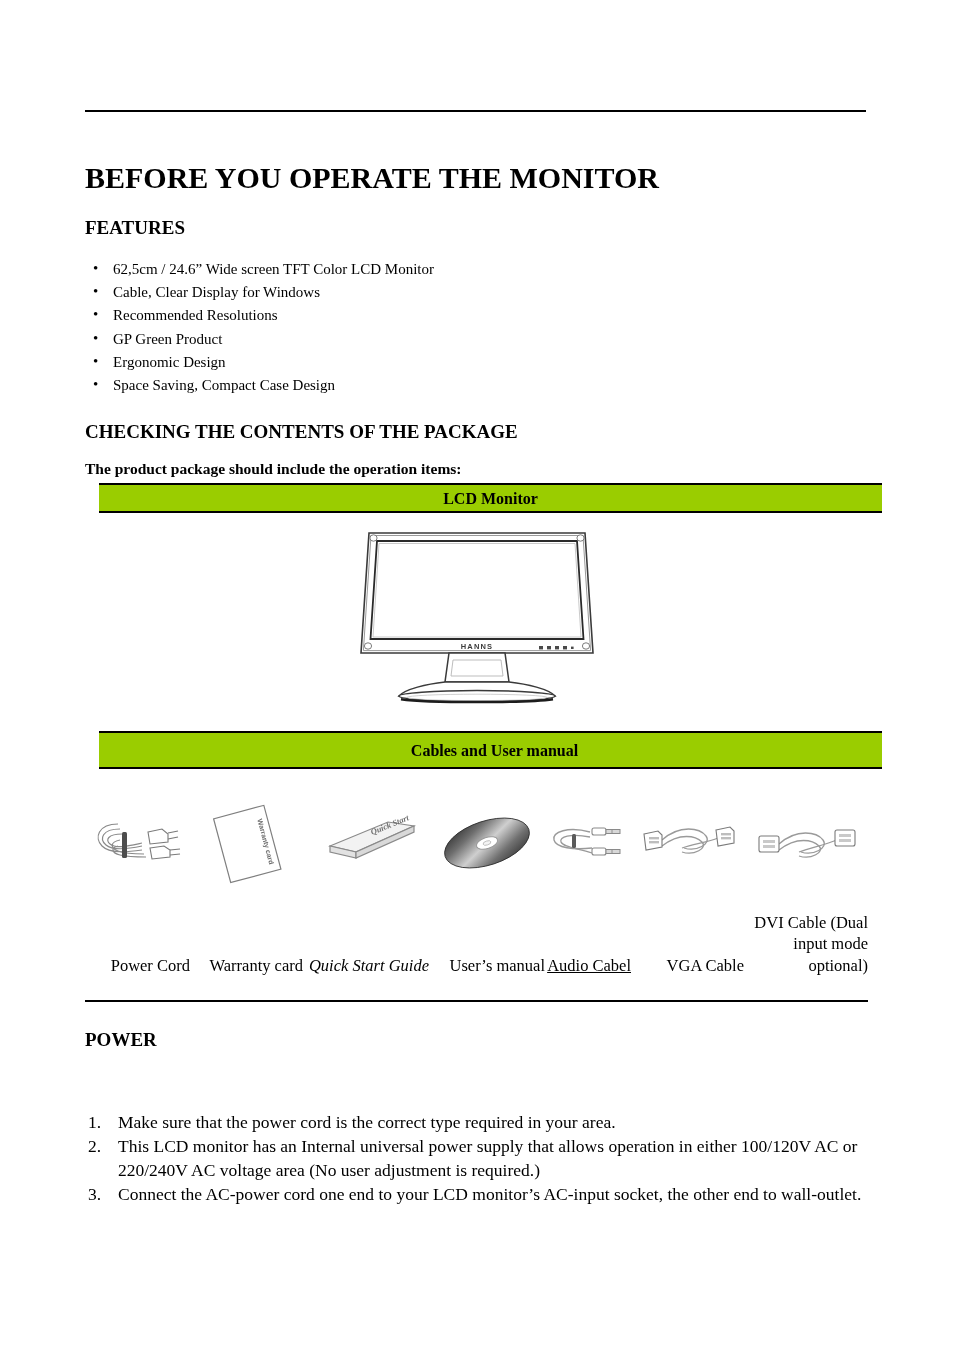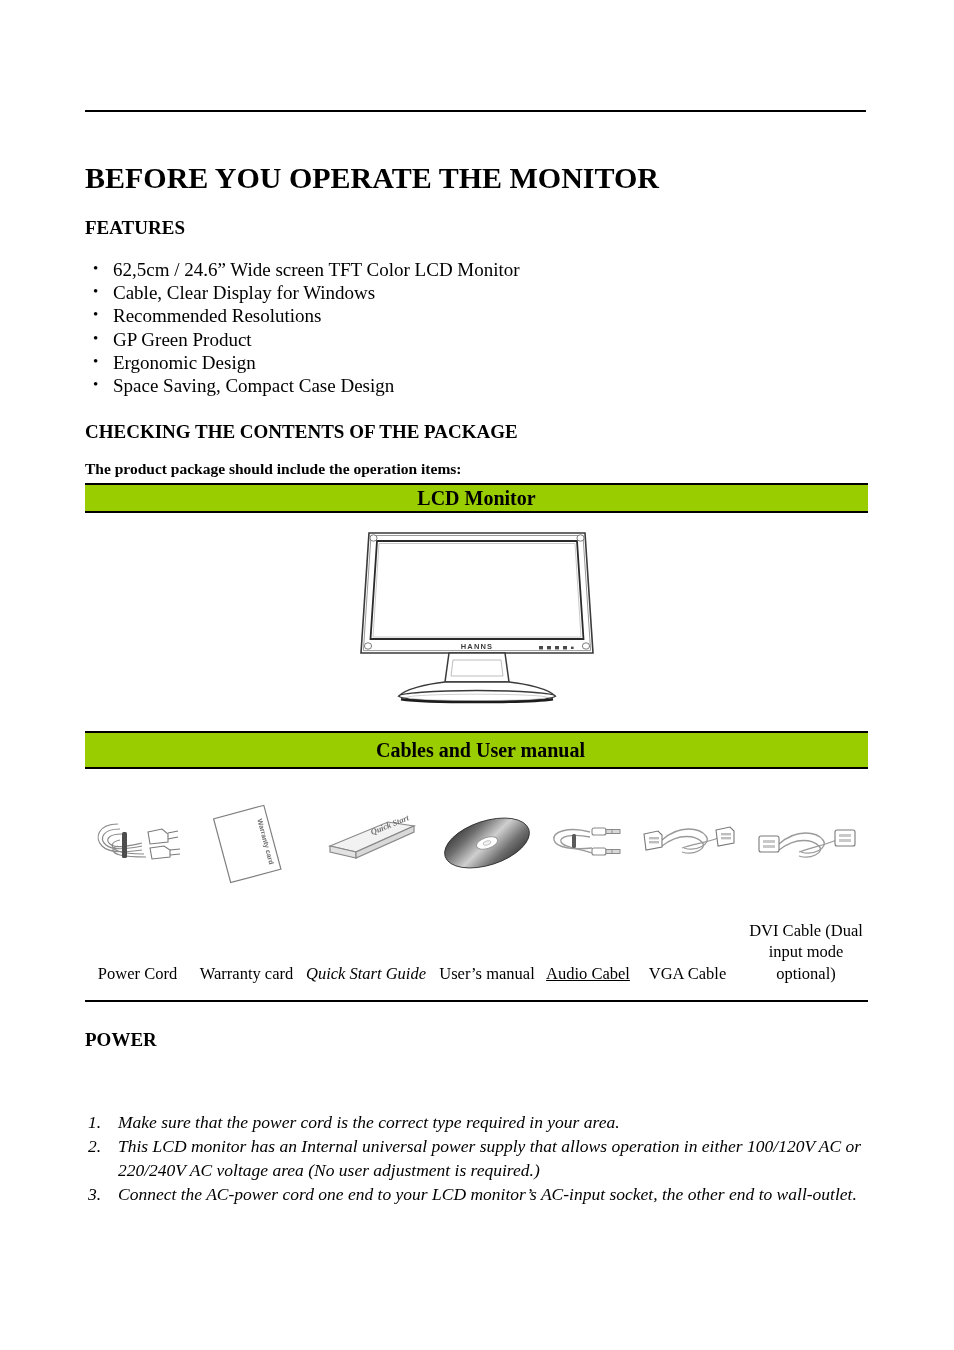--- a/index.html
+++ b/index.html
@@ -61,21 +61,21 @@
     left: 85px;
     top: 258px;
     width: 700px;
     list-style: none;
     margin: 0;
     padding: 0;
   }
   .bullet-list li {
     position: relative;
     padding-left: 28px;
-    font-size: 19px;
+    font-size: 15px;
     line-height: 23.2px;
   }
   .bullet-list li:before {
     content: "\2022";
     position: absolute;
     left: 8px;
     top: -1px;
     font-size: 15px;
   }
 
@@ -86,27 +86,27 @@
     top: 459px;
     font-size: 15.5px;
     font-weight: bold;
     line-height: 20px;
     white-space: nowrap;
   }
 
   
   .banner {
     position: absolute;
-    left: 85px;
+    left: 99px;
     width: 783px;
     background: #9ACD00;
     border-top: 2px solid #000;
     border-bottom: 2px solid #000;
     text-align: center;
-    font-size: 20px;
+    font-size: 16px;
     font-weight: bold;
     color: #000;
     box-sizing: border-box;
   }
   #banner-monitor {
     top: 483px;
     height: 30px;
     line-height: 27px;
   }
   #banner-cables {
@@ -161,44 +161,43 @@
     left: 85px;
     top: 903px;
     width: 783px;
     height: 99px;
     display: flex;
     align-items: flex-end;
     border-bottom: 2px solid #000;
     box-sizing: border-box;
   }
   .cap-cell {
-    text-align: center;
+    text-align: right;
     font-size: 16.5px;
     line-height: 21.5px;
-    padding-bottom: 16px;
+    padding-bottom: 24px;
   }
   .cap-cell.c0 { width: 105px; }
   .cap-cell.c1 { width: 113px; }
   .cap-cell.c2 { width: 126px; font-style: italic; }
   .cap-cell.c3 { width: 116px; }
   .cap-cell.c4 { width: 86px; text-decoration: underline;  }
   .cap-cell.c5 { width: 113px; }
   .cap-cell.c6 { width: 124px; }
 
   
   .num-list {
     position: absolute;
     left: 85px;
     top: 1110px;
     width: 790px;
     list-style: none;
     margin: 0;
     padding: 0;
     counter-reset: pnum;
-    font-style: italic;
   }
   .num-list li {
     position: relative;
     padding-left: 33px;
     font-size: 17.5px;
     line-height: 24px;
     margin-bottom: 0px;
   }
   .num-list li:before {
     counter-increment: pnum;

